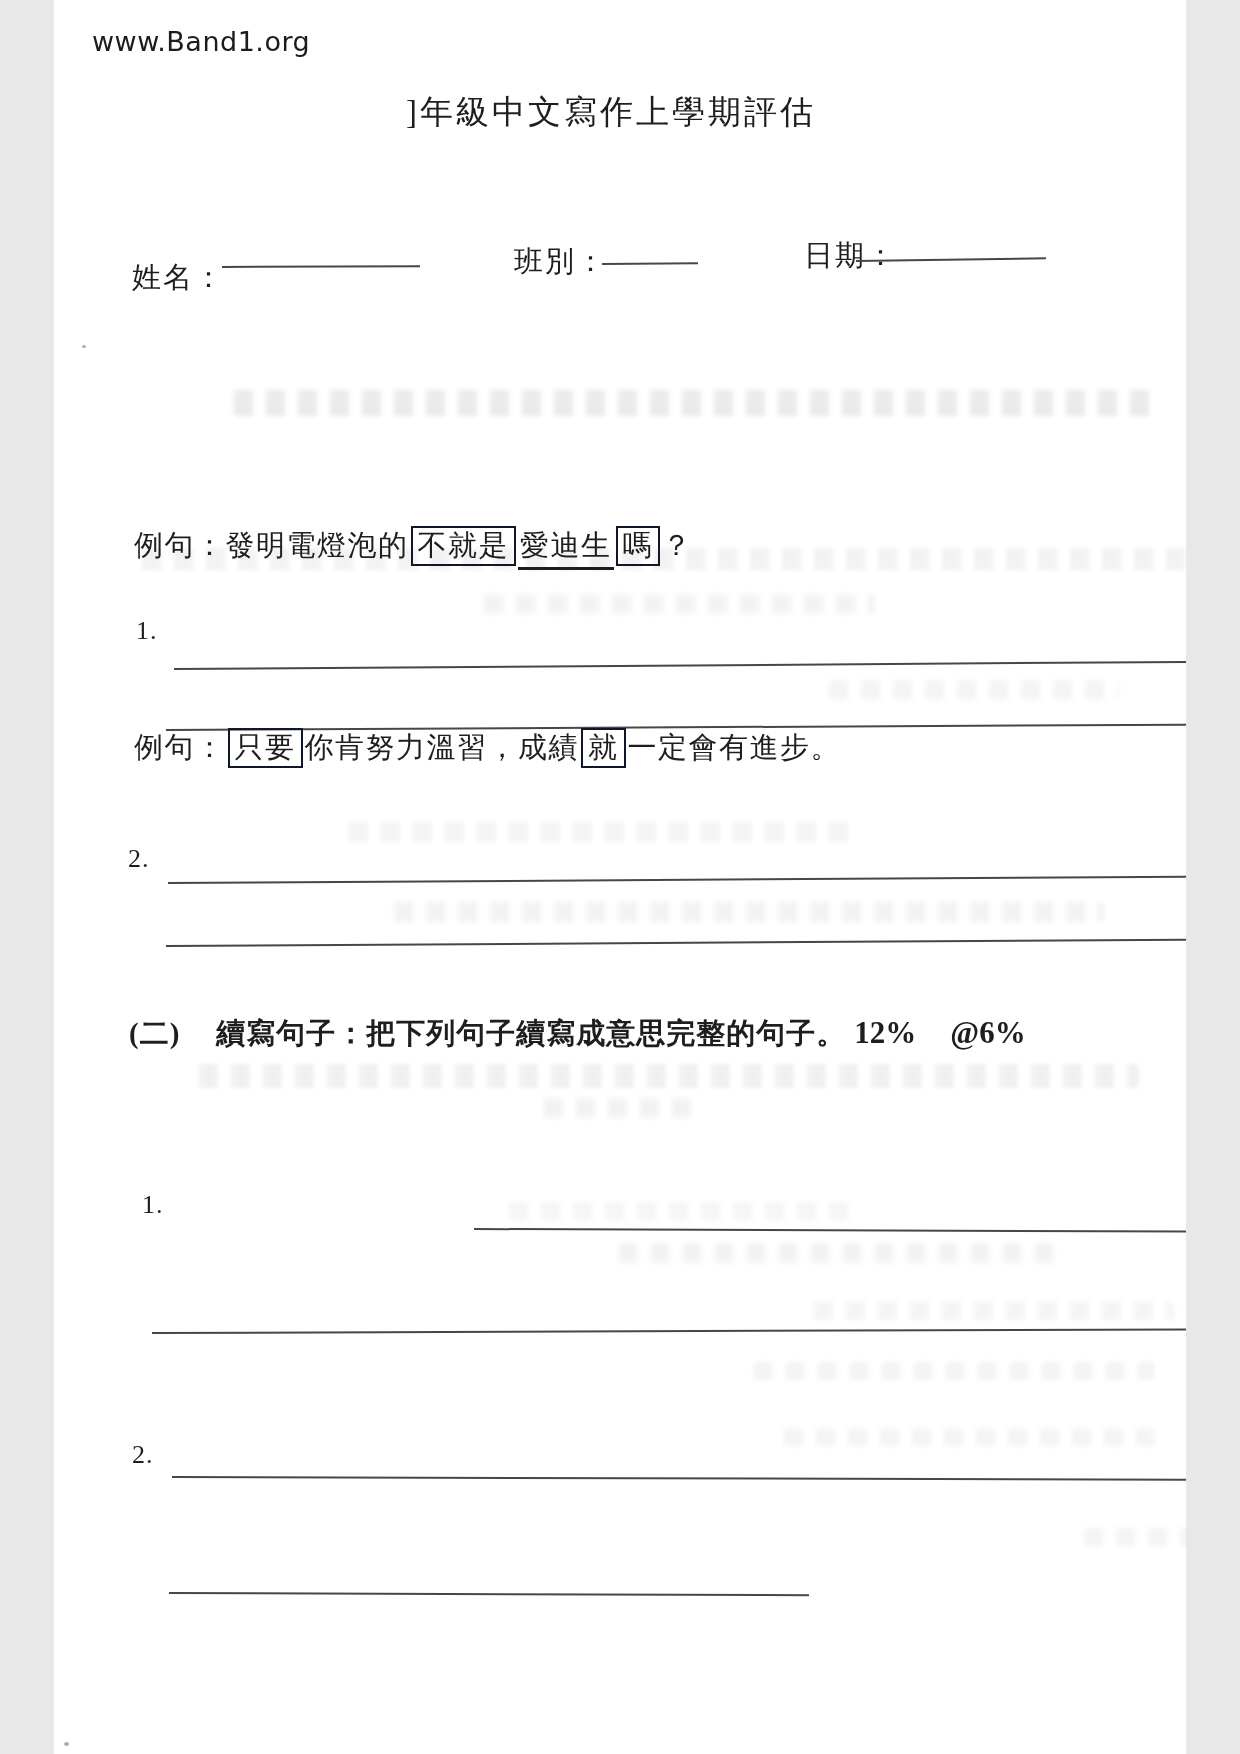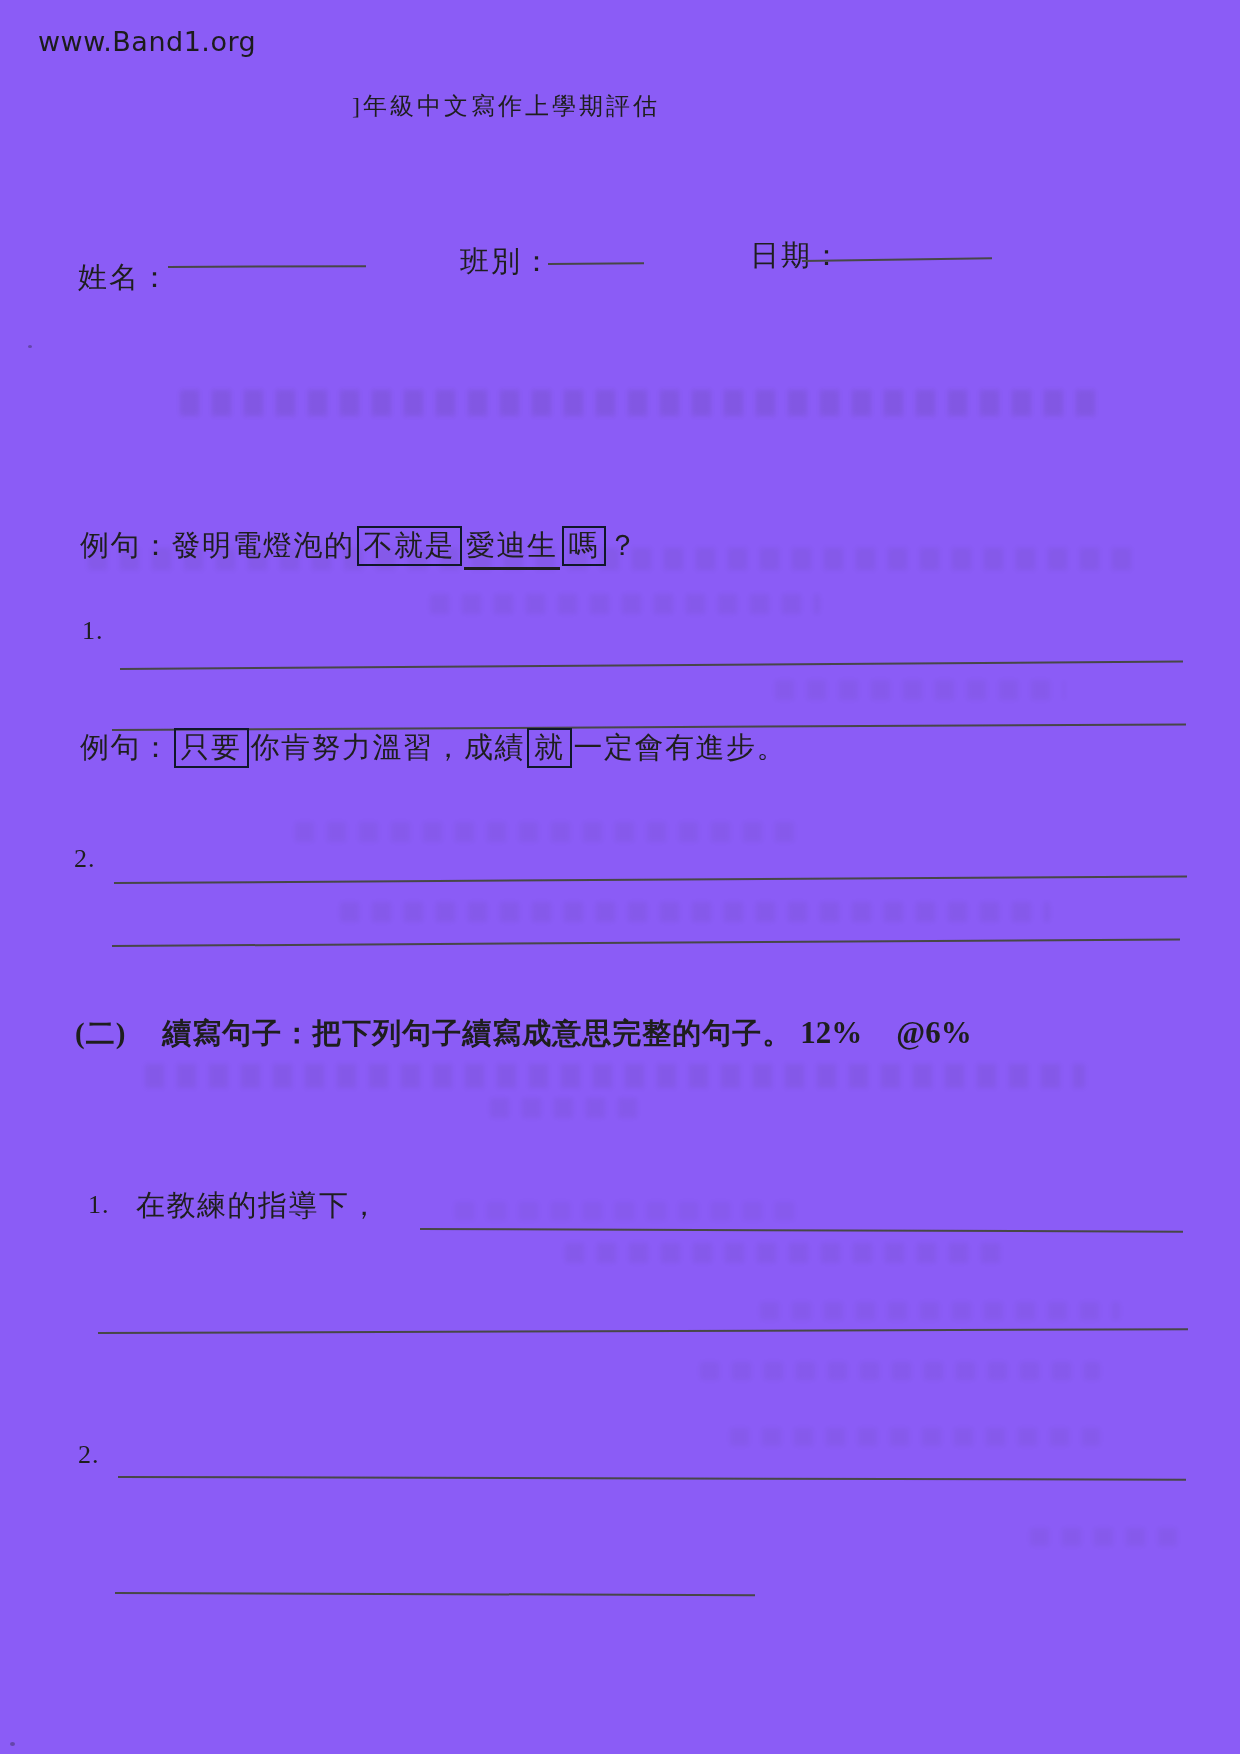--- a/index.html
+++ b/index.html
@@ -1,31 +1,31 @@
 <!DOCTYPE html>
 <html><head>
 <meta charset="utf-8">
 <style>
   html,body{margin:0;padding:0;background:#e8e8e8;}
   .page{
     position:relative;
-    width:1240px;height:1754px;
+    width:1132px;height:1754px;
     margin:0 auto;
-    background:#8b5cf6;
+    background:#ffffff;
     overflow:hidden;
     font-family:"Liberation Serif","DejaVu Serif",serif;
     color:#1e1e1e;
   }
   .abs{position:absolute;}
   .watermark{
     font-family:"DejaVu Sans","Liberation Sans",sans-serif;
     font-size:27px;color:#1c1c1c;letter-spacing:0.5px;
   }
   .title{
-    font-size:24px;font-weight:500;letter-spacing:3px;white-space:nowrap;
+    font-size:33px;font-weight:500;letter-spacing:3px;white-space:nowrap;
   }
   .fieldlabel{font-size:29px;letter-spacing:2px;white-space:nowrap;}
   .rule{
     height:0;border-bottom:2px solid #474747;
     transform-origin:left center;
   }
   .heading{font-size:29px;font-weight:600;letter-spacing:1px;white-space:nowrap;}
   .heading .num{margin-right:36px;font-weight:600;}
   .heading .score{font-weight:700;font-size:31px;letter-spacing:0;margin-left:8px;}
   .heading .per{font-weight:700;font-size:31px;letter-spacing:0;margin-left:34px;}
@@ -81,21 +81,20 @@
 
   <div class="abs itemnum" style="left:74px;top:844px;">2.</div>
   <div class="abs rule" style="left:114px;top:882px;width:1073px;transform:rotate(-0.35deg);"></div>
   <div class="abs rule" style="left:112px;top:945px;width:1068px;transform:rotate(-0.35deg);"></div>
 
   <div class="abs heading" style="left:75px;top:1014px;">
     <span class="num">(二)</span><span>續寫句子：</span><span>把下列句子續寫成意思完整的句子。</span><span class="score">12%</span><span class="per">@6%</span>
   </div>
 
   <div class="abs itemnum" style="left:88px;top:1190px;">1.</div>
-  <div class="abs sentence" style="left:136px;top:1186px;">在教練的指導下，</div>
   <div class="abs rule" style="left:420px;top:1228px;width:763px;transform:rotate(0.2deg);"></div>
   <div class="abs rule" style="left:98px;top:1332px;width:1090px;transform:rotate(-0.2deg);"></div>
 
   <div class="abs itemnum" style="left:78px;top:1440px;">2.</div>
   <div class="abs rule" style="left:118px;top:1476px;width:1068px;transform:rotate(0.15deg);"></div>
   <div class="abs rule" style="left:115px;top:1592px;width:640px;transform:rotate(0.2deg);"></div>
 
   <div class="abs ghost" style="left:180px;top:390px;width:925px;height:26px;opacity:0.75;"></div>
   <div class="abs ghost" style="left:88px;top:548px;width:1050px;height:22px;opacity:0.5;"></div>
   <div class="abs ghost" style="left:430px;top:594px;width:390px;height:20px;opacity:0.45;"></div>

